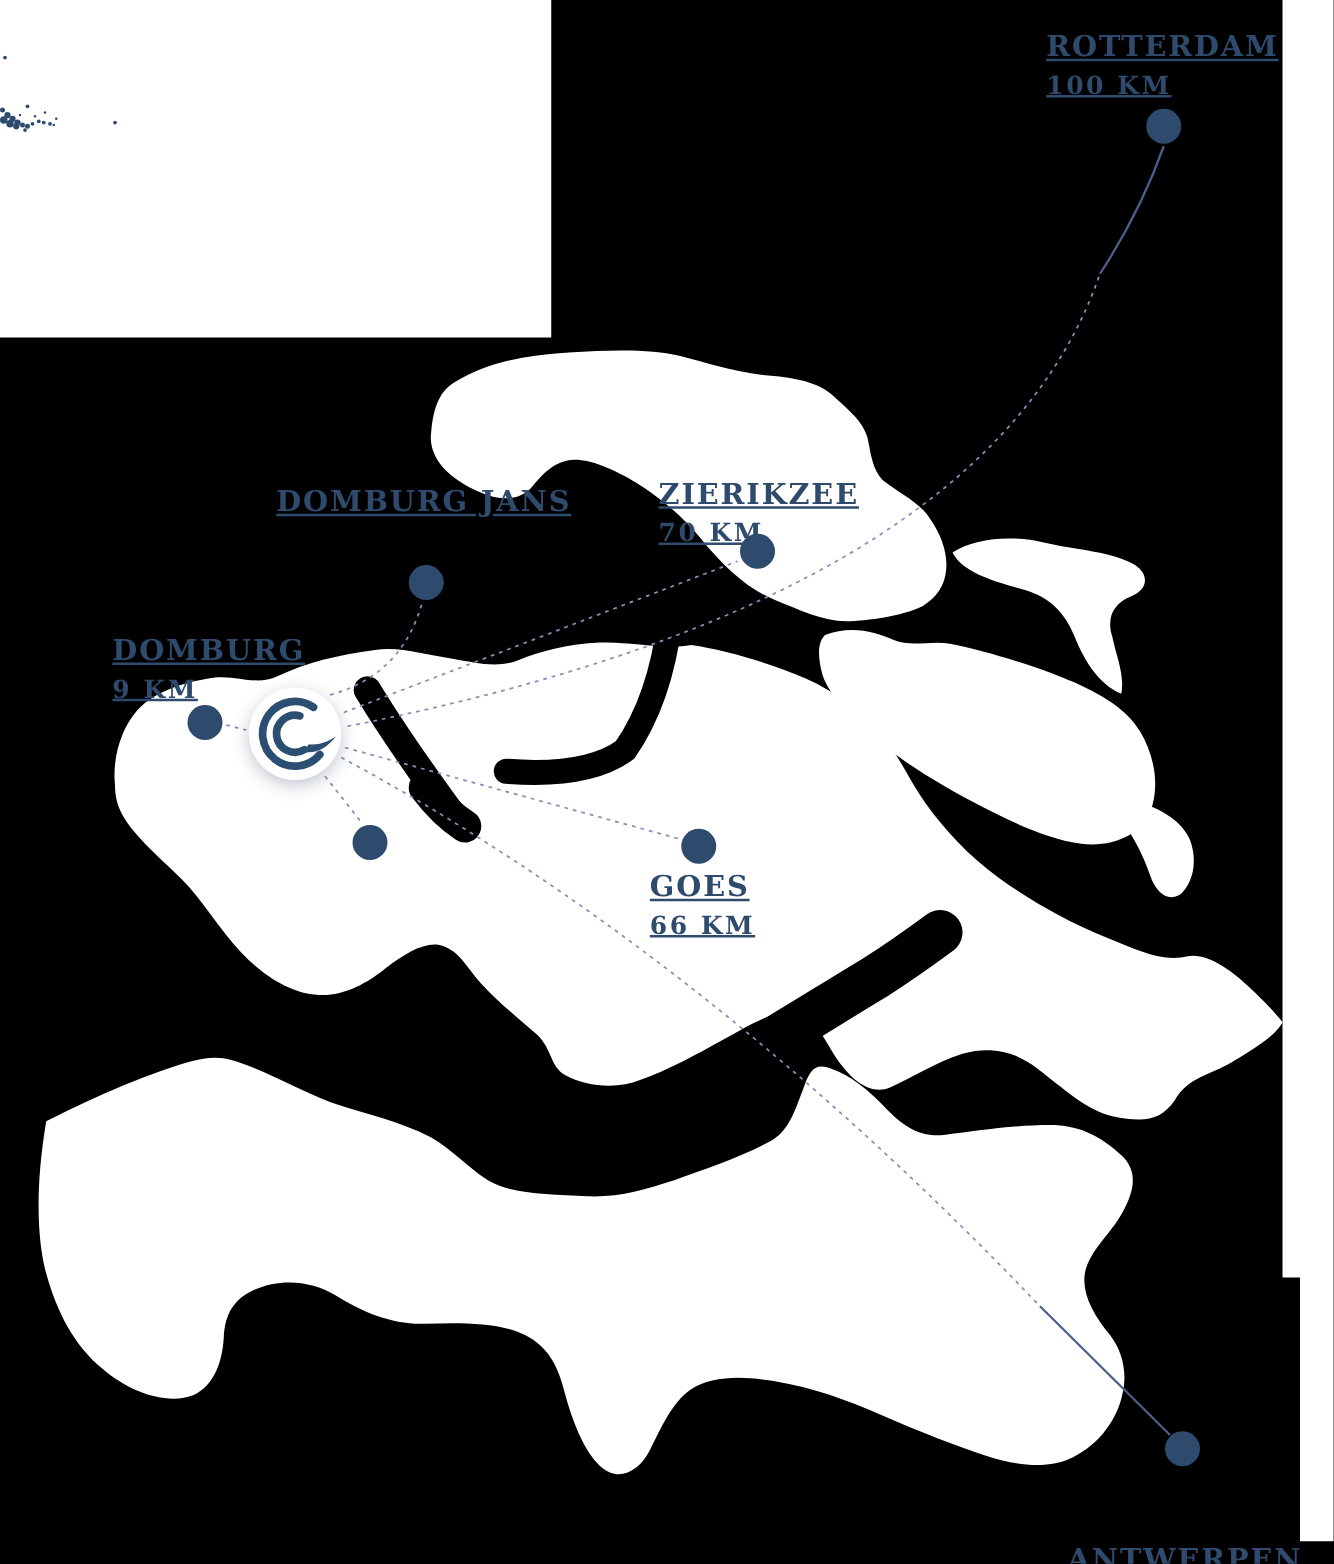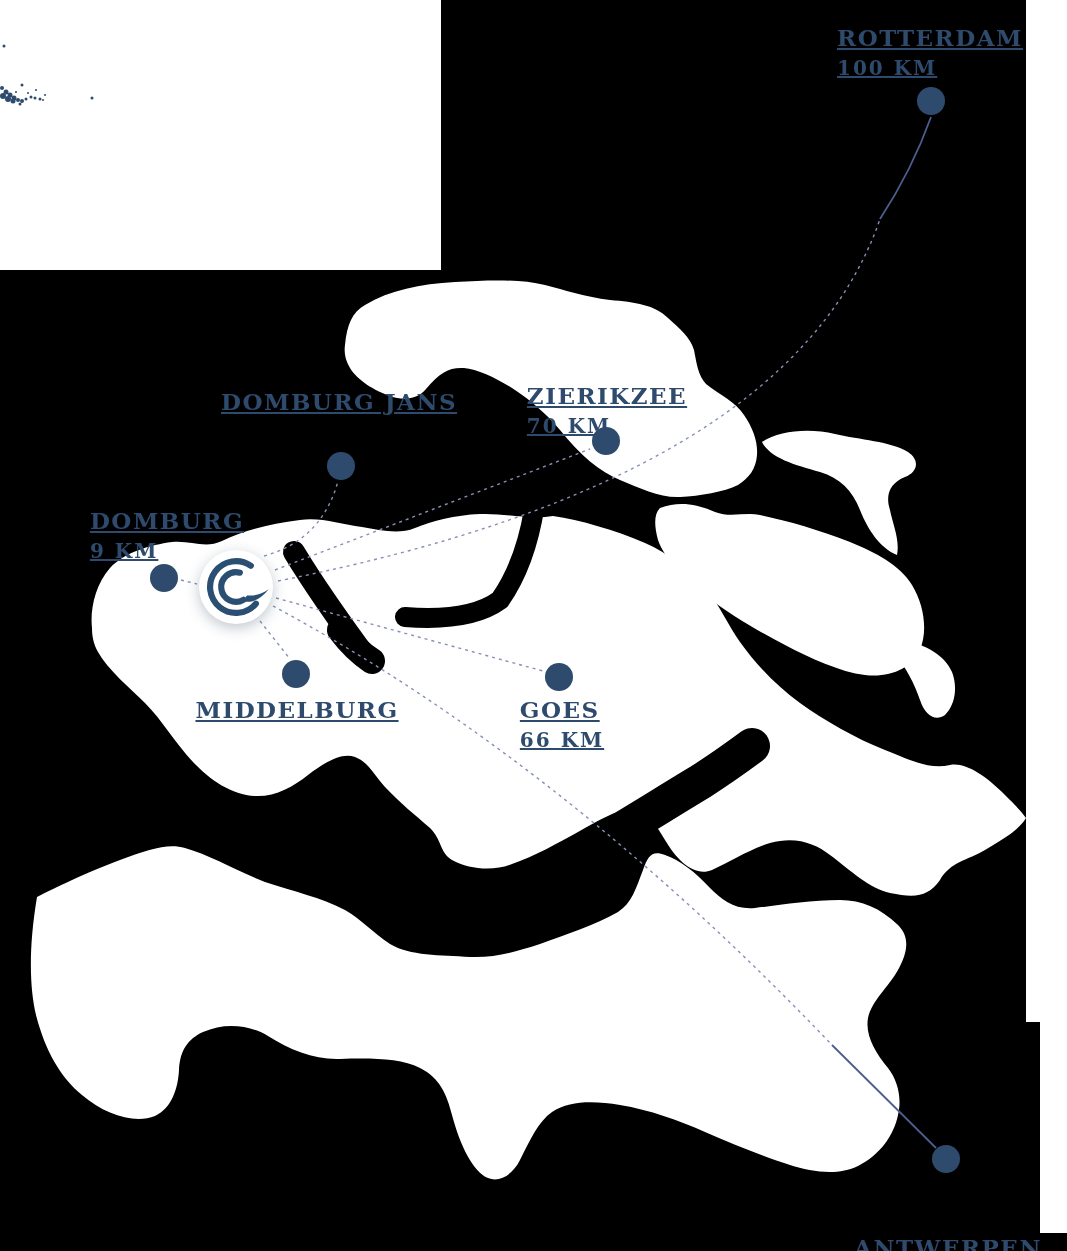--- a/index.html
+++ b/index.html
@@ -268,21 +268,20 @@
   <span class="dist">70 KM</span>
 </div>
 <div class="city-label loc-neeltje-jans">
   <span>DOMBURG JANS</span>
 </div>
 <div class="city-label loc-domburg">
   <span>DOMBURG</span>
   <span class="dist">9 KM</span>
 </div>
 <div class="city-label loc-middelburg">
-  <span>MIDDELBURG</span>
 </div>
 <div class="city-label loc-goes">
   <span>GOES</span>
   <span class="dist">66 KM</span>
 </div>
 <div class="city-label loc-antwerpen">
   <span>ANTWERPEN</span>
 </div>
 
 </body></html>

